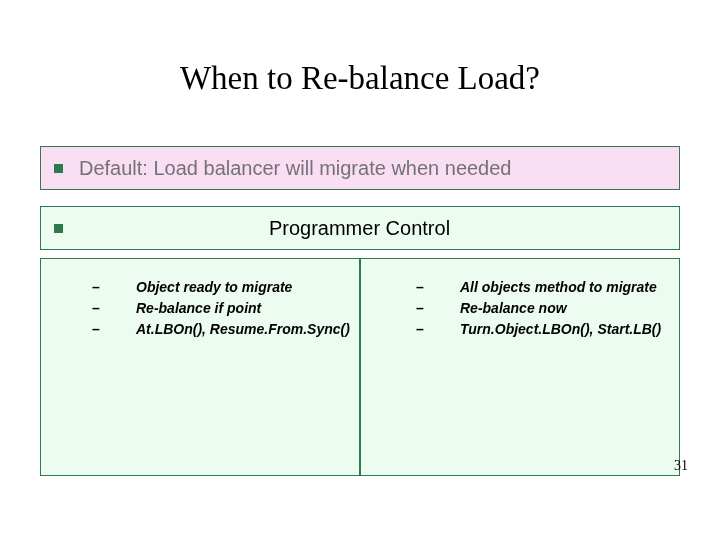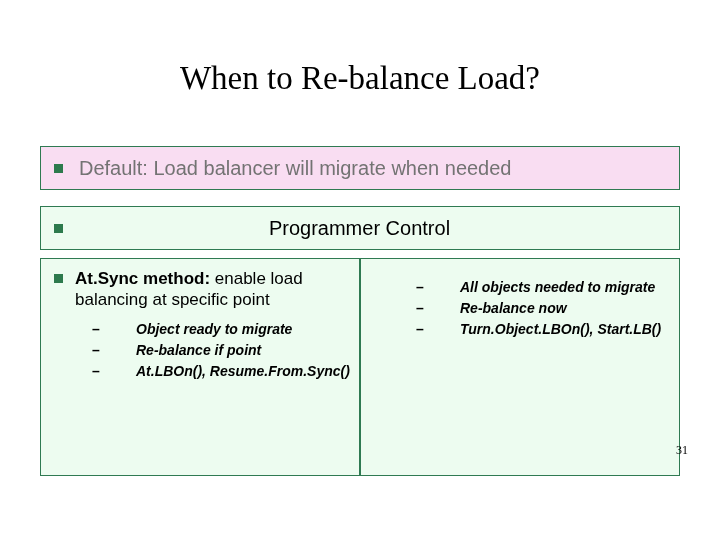--- a/index.html
+++ b/index.html
@@ -158,22 +158,22 @@
     flex: 0 0 auto;
     width: 20px;
     font-style: normal;
     font-weight: bold;
   }
   .sub-item .stxt { flex: 1; margin-left: 24px; }
 
   .page-num {
     position: absolute;
     right: 32px;
-    bottom: 26px;
-    font-size: 12px;
+    bottom: 10px;
+    font-size: 14px;
     color: #000000;
     font-family: "Liberation Serif", serif;
   }
 </style>
 </head>
 <body>
 
 <div class="slide">
 
   <div class="title">When to Re-balance Load?</div>
@@ -187,45 +187,41 @@
   <div class="box box-programmer"></div>
   <div class="row-prog">
     <span class="bullet-sq bsq"></span>
     <span class="txt">Programmer Control</span>
   </div>
 
   <div class="box box-left"></div>
   <div class="box box-right"></div>
 
   <div class="col col-left">
-    <div class="lvl1">
-      <span class="bullet-sq bsq"></span>
-      <span class="txt"><b>At.Sync method:</b><span> enable load balancing at specific point</span></span>
-    </div>
     <div class="sub">
       <div class="sub-item">
         <span class="dash">–</span>
         <span class="stxt">Object ready to migrate</span>
       </div>
       <div class="sub-item">
         <span class="dash">–</span>
         <span class="stxt">Re-balance if point</span>
       </div>
       <div class="sub-item">
         <span class="dash">–</span>
         <span class="stxt">At.LBOn(), Resume.From.Sync()</span>
       </div>
     </div>
   </div>
 
   <div class="col col-right">
     <div class="sub sub-right">
       <div class="sub-item">
         <span class="dash">–</span>
-        <span class="stxt">All objects needed to migrate</span>
+        <span class="stxt">All objects method to migrate</span>
       </div>
       <div class="sub-item">
         <span class="dash">–</span>
         <span class="stxt">Re-balance now</span>
       </div>
       <div class="sub-item">
         <span class="dash">–</span>
         <span class="stxt">Turn.Object.LBOn(), Start.LB()</span>
       </div>
     </div>

